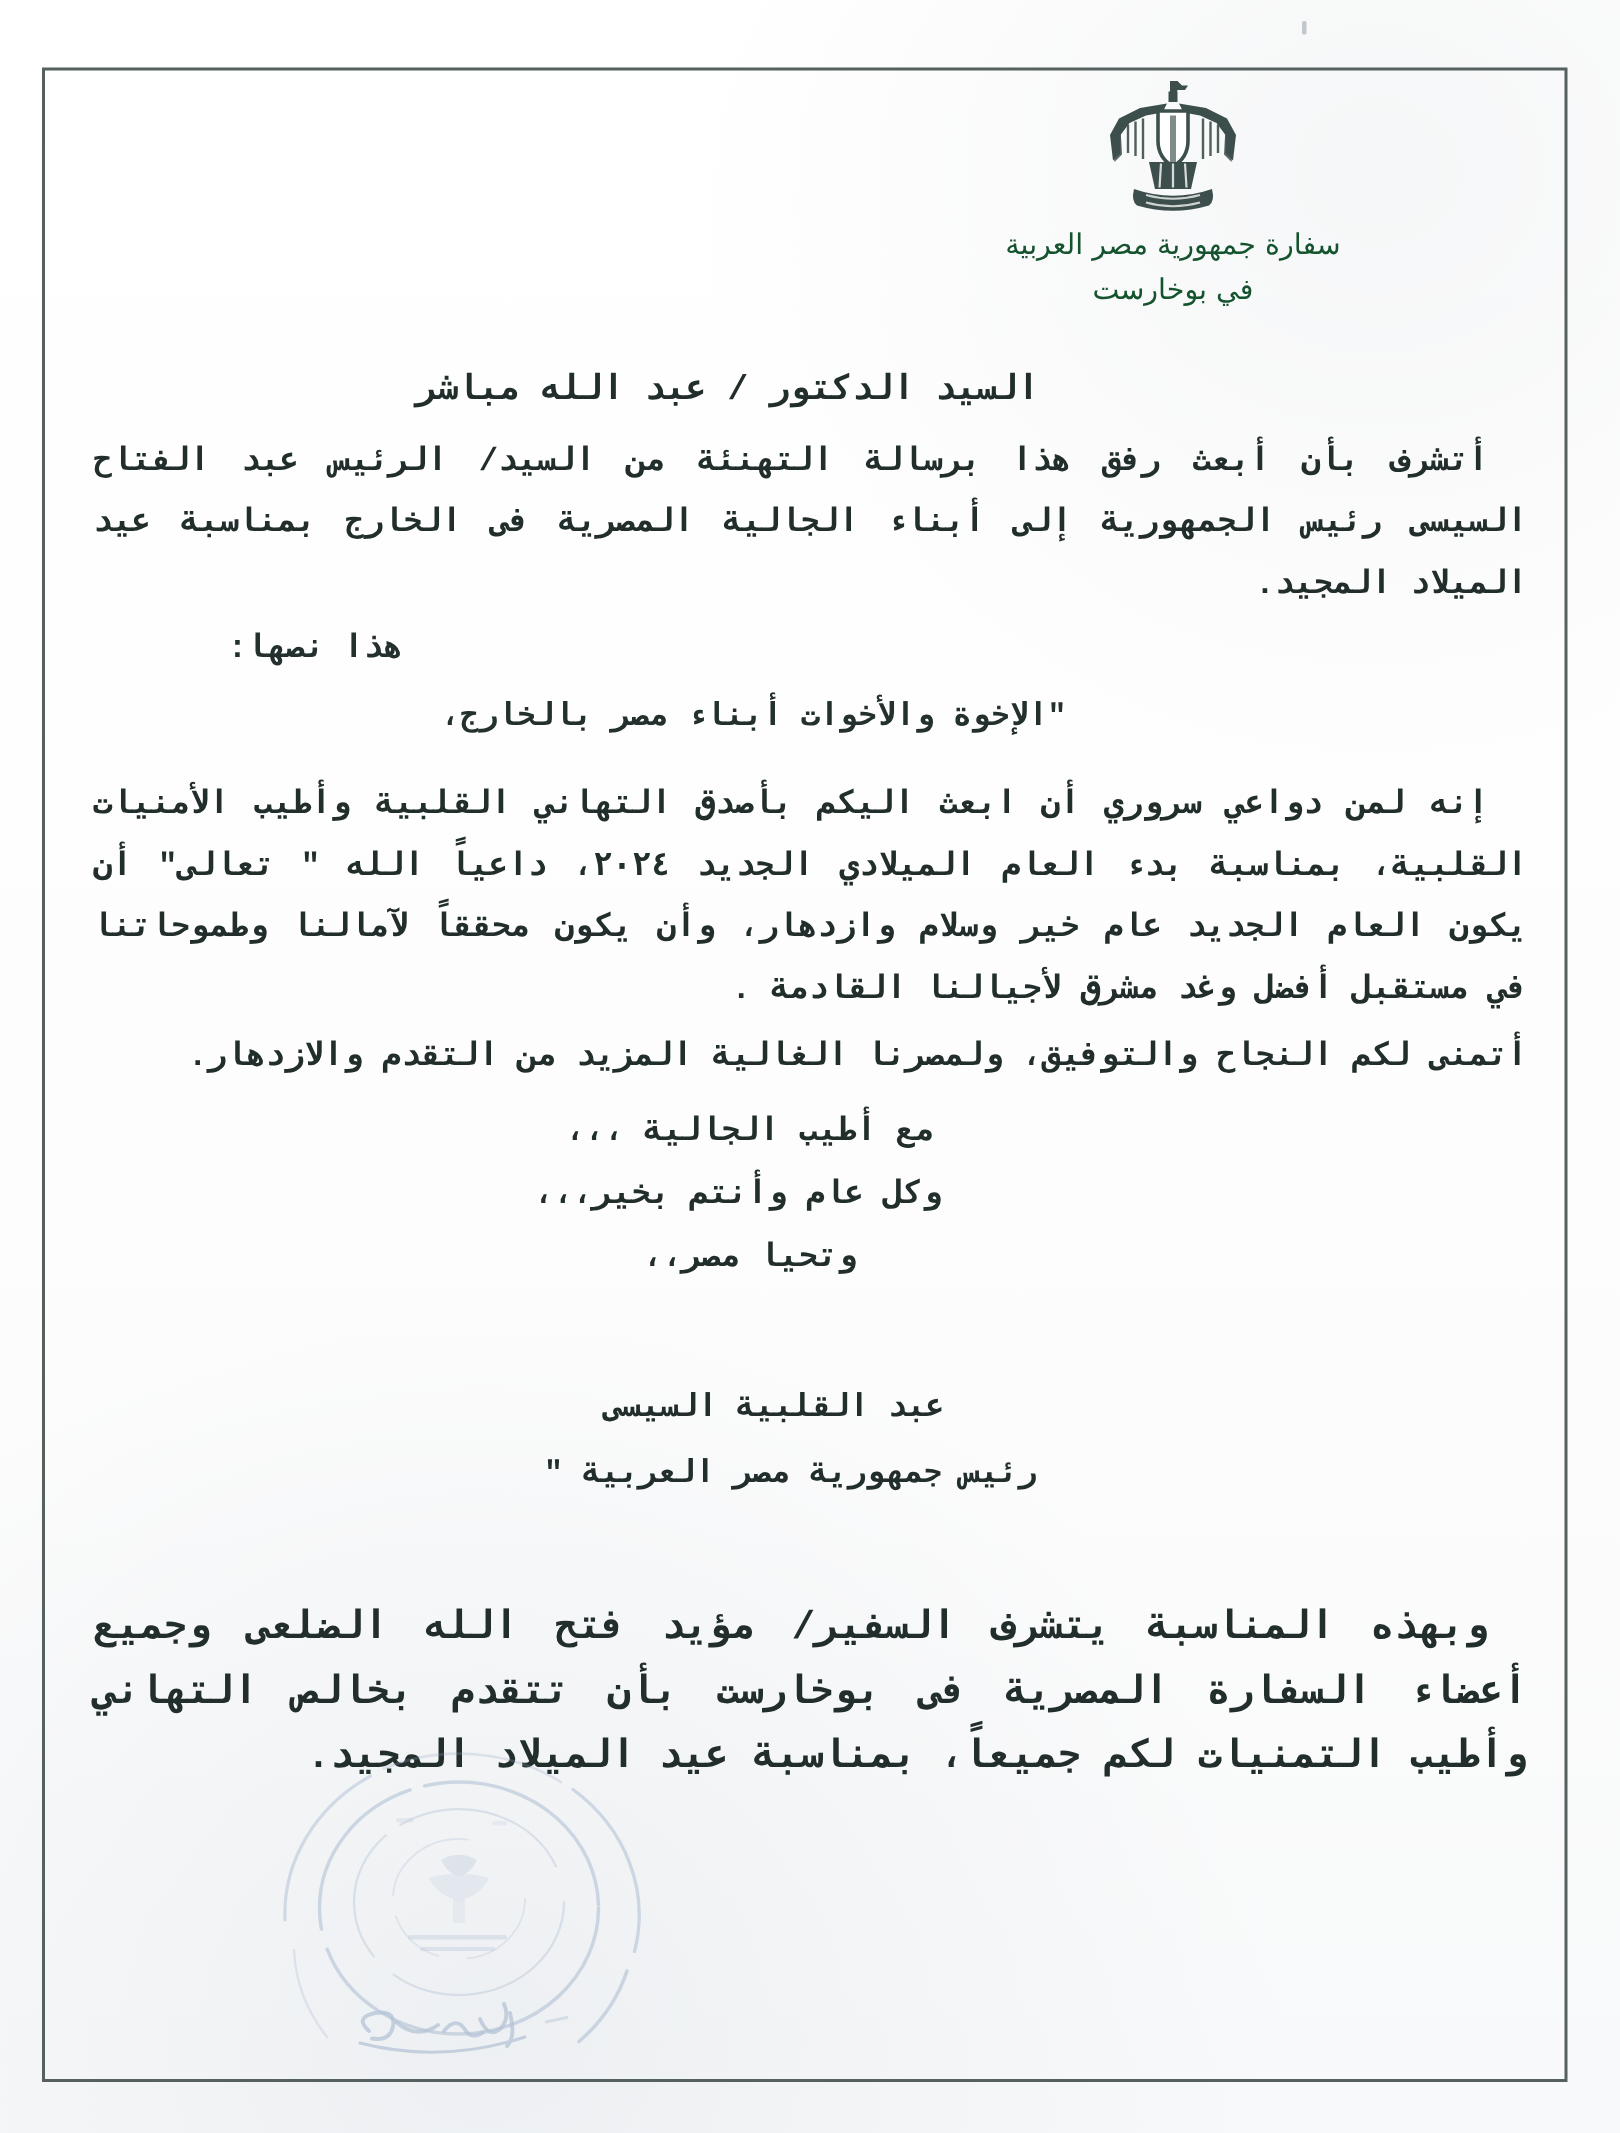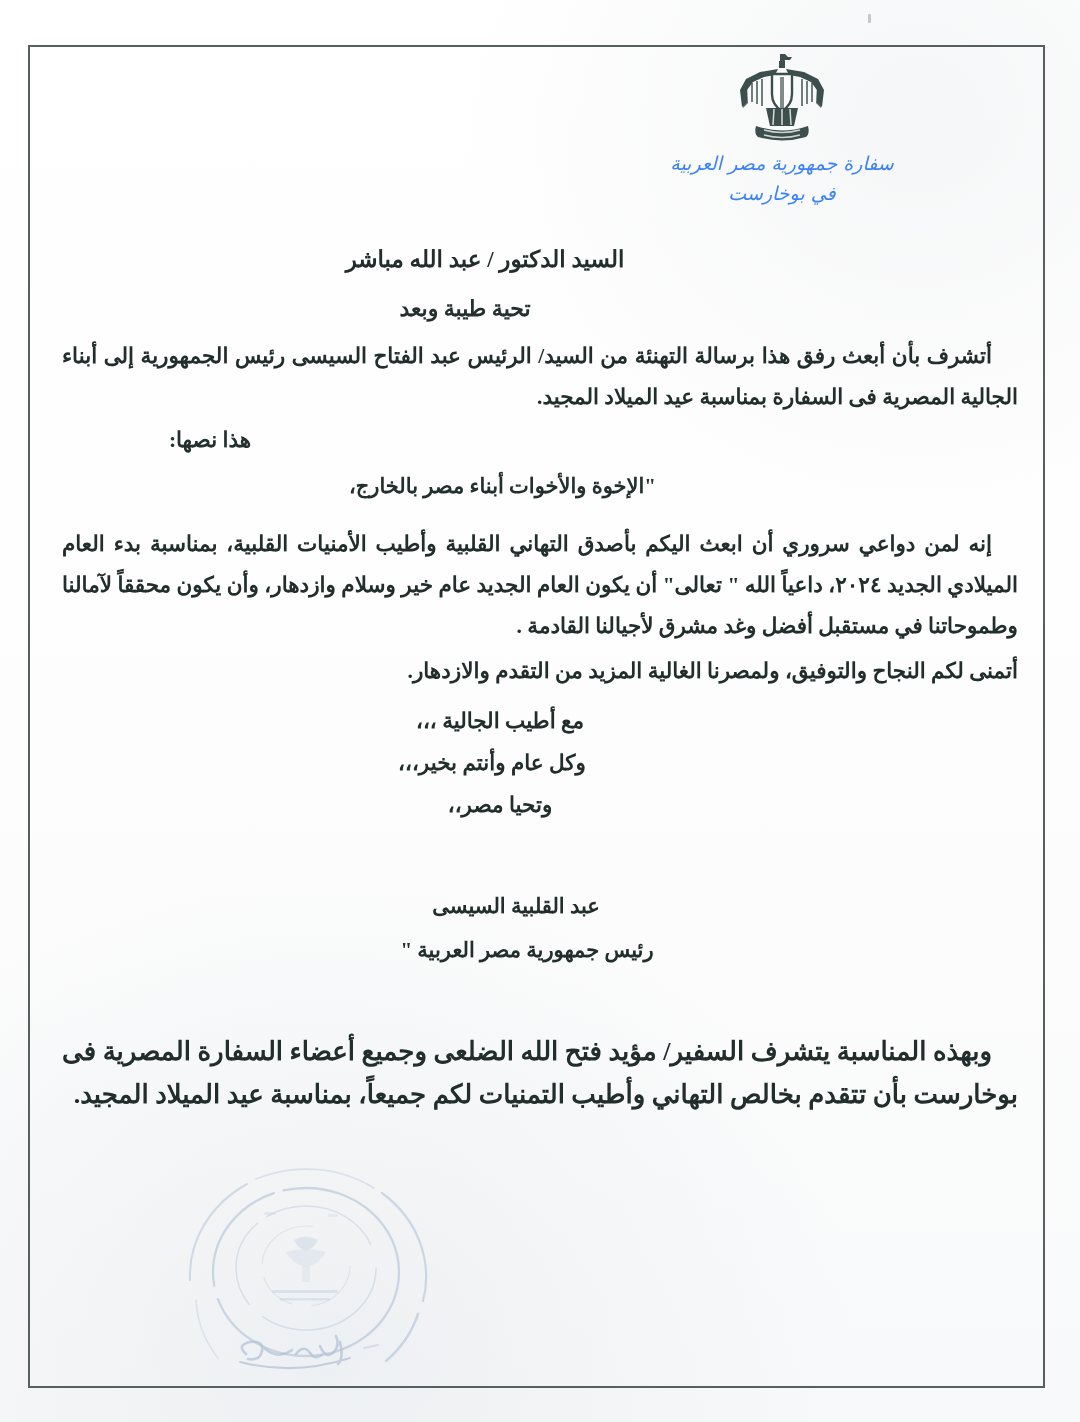--- a/index.html
+++ b/index.html
@@ -71,34 +71,33 @@
     display: flex;
     justify-content: center;
     margin-bottom: 4px;
   }
   #emblem-wrap svg { display: block; }
   .letterhead-line {
     font-family: "DejaVu Sans", sans-serif;
     font-size: 19px;
     line-height: 30px;
     font-weight: 400;
-    color: #3b82f6;
+    color: #14532d;
     letter-spacing: .3px;
     white-space: nowrap;
-    font-style: italic;
   }
 
   
   #letter-body {
     position: absolute;
     left: 62px;
     right: 62px;
     top: 236px;
     color: #23302e;
-    font-family: Liberation Serif, serif;
+    font-family: Liberation Mono, monospace;
   }
 
   .ln {
     font-weight: 700;
     color: #222e2c;
     white-space: nowrap;
   }
 
   
   #addressee { margin-bottom: 2px; }
@@ -262,23 +261,22 @@
     <div class="letterhead-line">سفارة جمهورية مصر العربية</div>
     <div class="letterhead-line">في بوخارست</div>
   </header>
 
   <main id="letter-body">
 
     <section id="addressee">
       <div class="ln l1">السيد الدكتور / عبد الله مباشر</div>
     </section>
 
-    <div id="greeting">تحية طيبة وبعد</div>
-
-    <p class="para indent" id="intro-para">أتشرف بأن أبعث رفق هذا برسالة التهنئة من السيد/ الرئيس عبد الفتاح السيسى رئيس الجمهورية إلى أبناء الجالية المصرية فى السفارة بمناسبة عيد الميلاد المجيد.</p>
+
+    <p class="para indent" id="intro-para">أتشرف بأن أبعث رفق هذا برسالة التهنئة من السيد/ الرئيس عبد الفتاح السيسى رئيس الجمهورية إلى أبناء الجالية المصرية فى الخارج بمناسبة عيد الميلاد المجيد.</p>
 
     <div id="this-is-text">هذا نصها:</div>
 
     <div id="quote-open-line">"الإخوة والأخوات أبناء مصر بالخارج،</div>
 
     <section id="msg-block">
       <p class="para indent" id="msg-para">إنه لمن دواعي سروري أن ابعث اليكم بأصدق التهاني القلبية وأطيب الأمنيات القلبية، بمناسبة بدء العام الميلادي الجديد ٢٠٢٤، داعياً الله " تعالى" أن يكون العام الجديد عام خير وسلام وازدهار، وأن يكون محققاً لآمالنا وطموحاتنا في مستقبل أفضل وغد مشرق لأجيالنا القادمة .</p>
       <p class="para" id="wish-para">أتمنى لكم النجاح والتوفيق، ولمصرنا الغالية المزيد من التقدم والازدهار.</p>
     </section>
 

